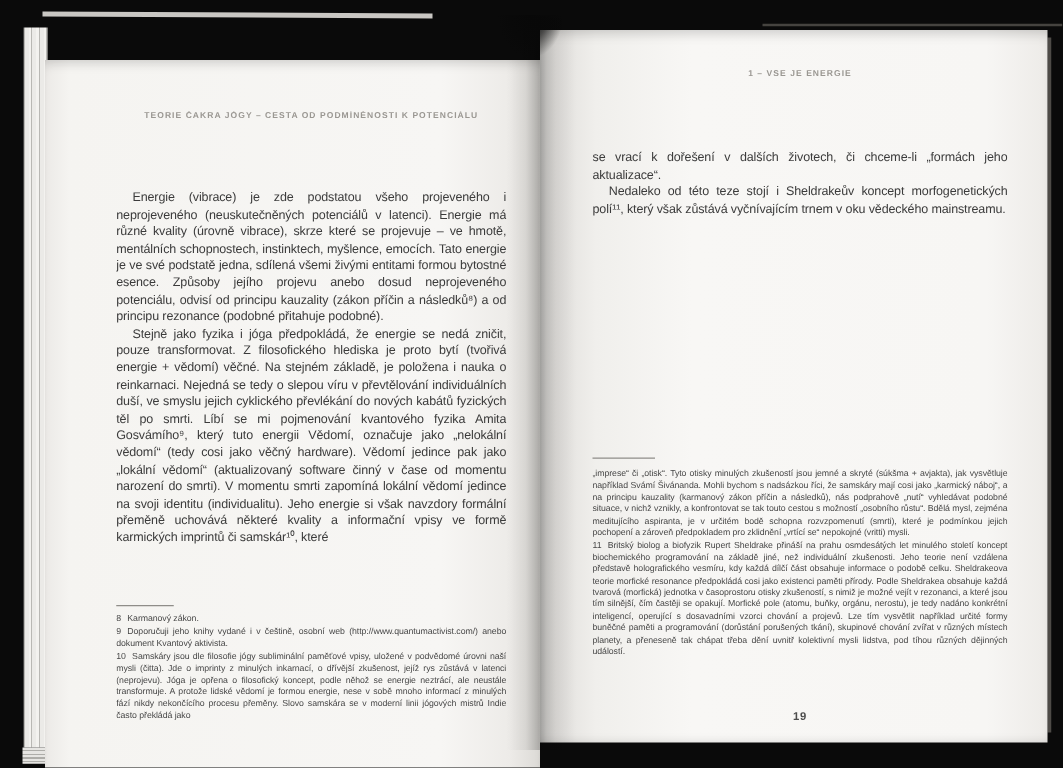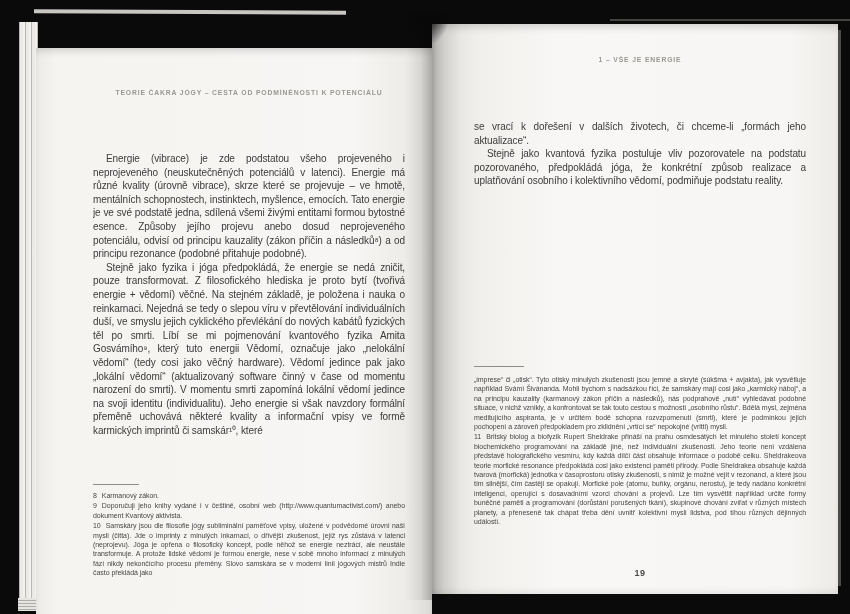--- a/index.html
+++ b/index.html
@@ -123,21 +123,21 @@
       </p>
     </div>
 
   </div>
 
   <div class="page right-page">
     <div class="page-header">1 – VŠE JE ENERGIE</div>
 
     <div class="page-body">
       <p>se vrací k dořešení v dalších životech, či chceme-li „formách jeho aktualizace“.</p>
-      <p class="indent">Stejně jako kvantová fyzika postuluje vliv pozorovatele na podstatu pozorovaného, předpokládá jóga, že konkrétní způsob realizace a uplatňování osobního i kolektivního vědomí, podmiňuje podstatu reality.</p>
+      <p class="indent">Nedaleko od této teze stojí i Sheldrakeův koncept morfogenetických polí¹¹, který však zůstává vyčnívajícím trnem v oku vědeckého mainstreamu.</p>
     </div>
 
     <div class="fn-sep"></div>
 
     <div class="footnotes">
       <p>
         <span>„imprese“ či „otisk“. Tyto otisky minulých zkušeností jsou jemné a skryté (súkšma + avjakta), jak vysvětluje například Svámí Šivánanda. Mohli bychom s nadsázkou říci, že samskáry mají cosi jako „karmický náboj“, a na principu kauzality (karmanový zákon příčin a následků), nás podprahově „nutí“ vyhledávat podobné situace, v nichž vznikly, a konfrontovat se tak touto cestou s možností „osobního růstu“. Bdělá mysl, zejména meditujícího aspiranta, je v určitém bodě schopna rozvzpomenutí (smrti), které je podmínkou jejich pochopení a zároveň předpokladem pro zklidnění „vrtící se“ nepokojné (vritti) mysli.</span>
       </p>
       <p>
         <span class="fn-num">11</span><span>Britský biolog a biofyzik Rupert Sheldrake přináší na prahu osmdesátých let minulého století koncept biochemického programování na základě jiné, než individuální zkušenosti. Jeho teorie není vzdálena představě holografického vesmíru, kdy každá dílčí část obsahuje informace o podobě celku. Sheldrakeova teorie morfické resonance předpokládá cosi jako existenci paměti přírody. Podle Sheldrakea obsahuje každá tvarová (morfická) jednotka v časoprostoru otisky zkušeností, s nimiž je možné vejít v rezonanci, a které jsou tím silnější, čím častěji se opakují. Morfické pole (atomu, buňky, orgánu, nerostu), je tedy nadáno konkrétní inteligencí, operující s dosavadními vzorci chování a projevů. Lze tím vysvětlit například určité formy buněčné paměti a programování (dorůstání porušených tkání), skupinové chování zvířat v různých místech planety, a přeneseně tak chápat třeba dění uvnitř kolektivní mysli lidstva, pod tíhou různých dějinných událostí.</span>

